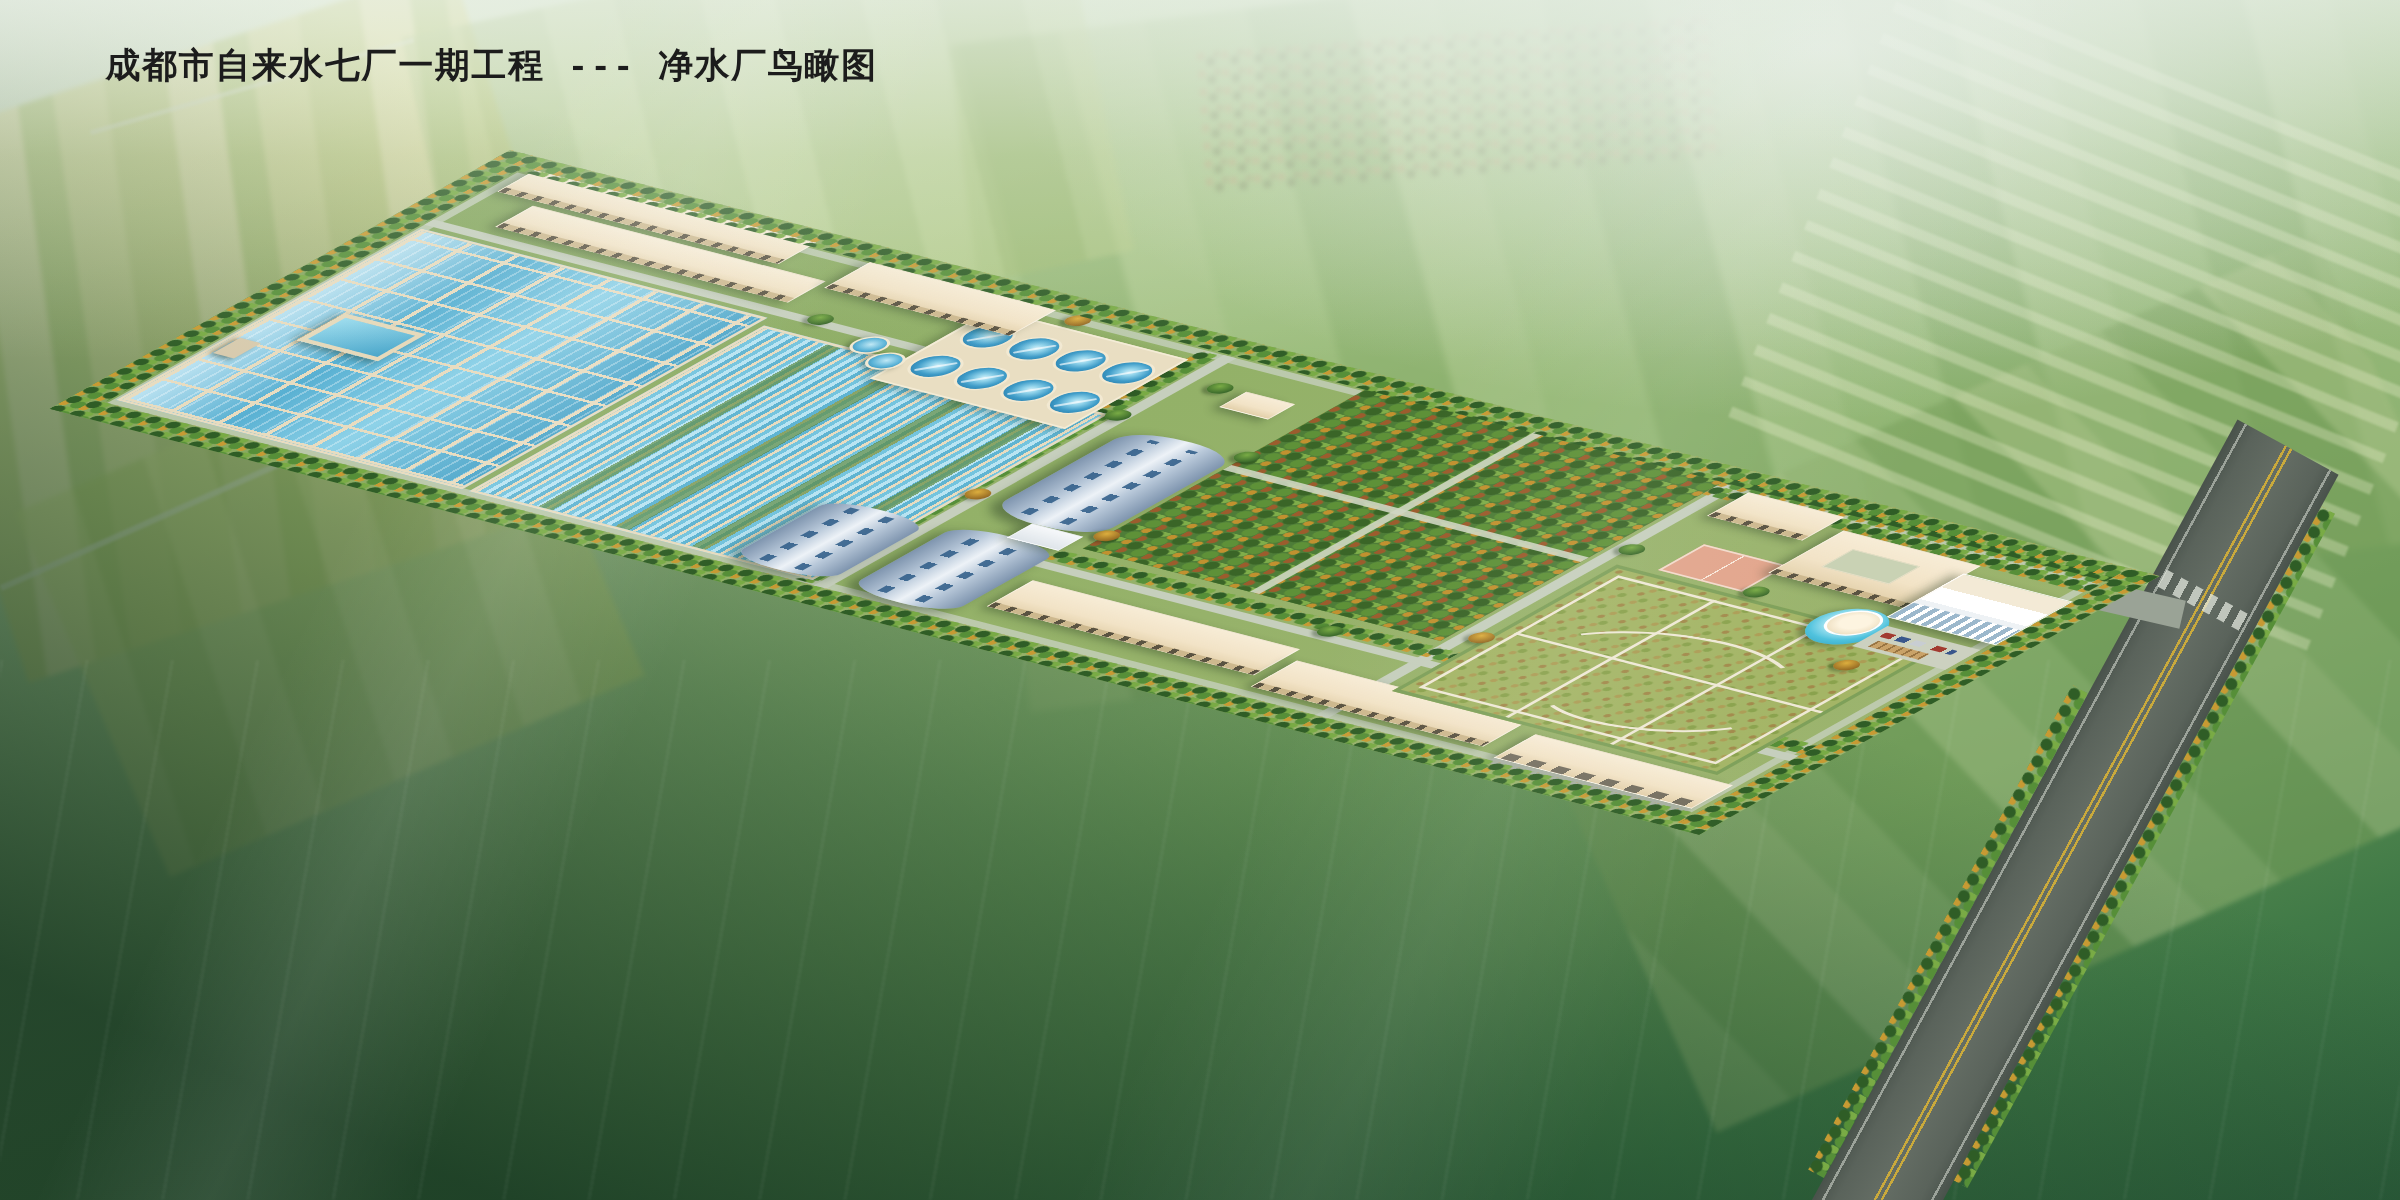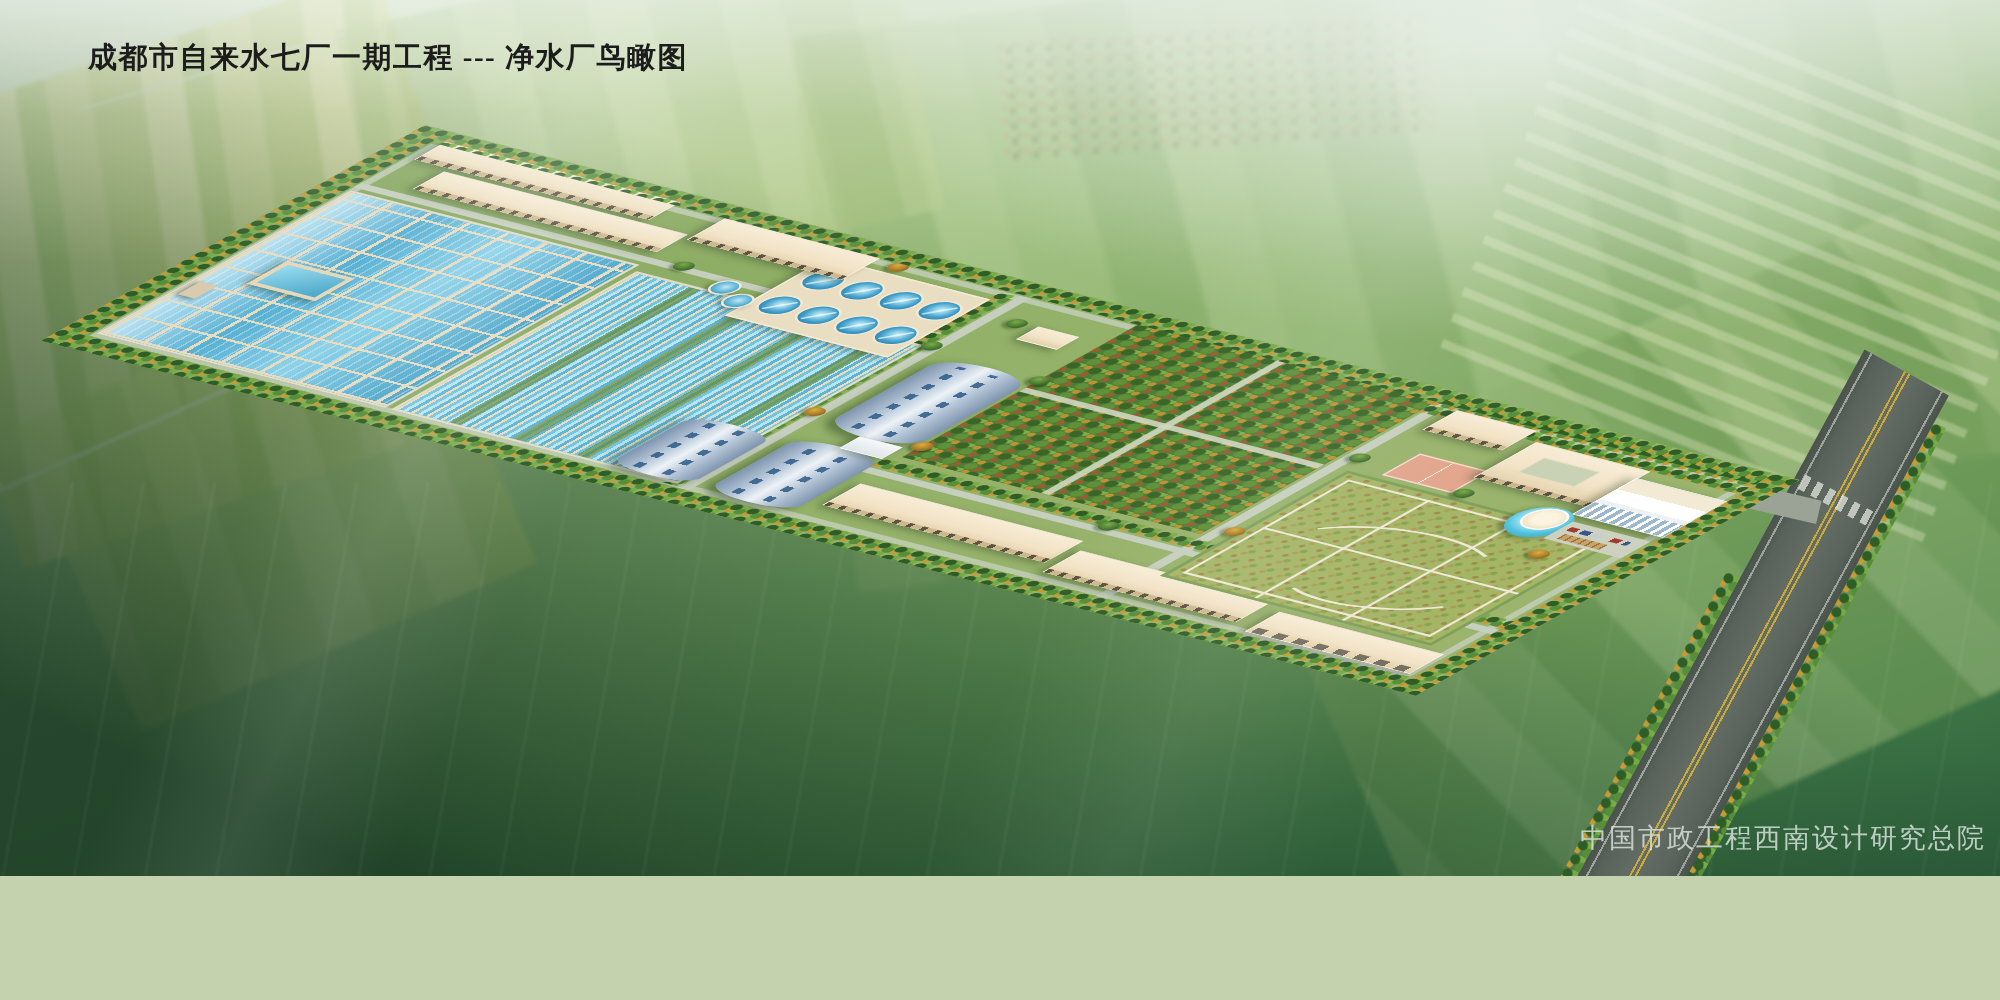--- a/index.html
+++ b/index.html
@@ -1,17 +1,17 @@
 <!DOCTYPE html>
 <html style="--water: #58b0d2; --water-light: #9adcf0; --edge: #e8dcc0; --roof: #f2e6cf; --arch: #c2d0df; --sky: #2c5a86; --path: #c6cfbd; --road: #59635b; --road-yellow: #c9a93c; --lawn: #a4b566; --court: #e2a58c; --pool: #4fc2dd; --title-color: #1c1c1c; --credit-color: rgba(214,224,217,0.85);"><head>
 <meta charset="utf-8">
 <style>
   html,body{margin:0;padding:0;background:#c4d2ae;}
-  .stage{position:relative;width:2000px;height:876px;overflow:hidden;
-    font-family:Liberation Serif, serif;
+  .stage{position:relative;width:2000px;height:1000px;overflow:hidden;
+    font-family:Liberation Mono, monospace;
     background:linear-gradient(160deg,#e3ecd2 0%,#d5e3c2 14%,#b4cf97 30%,#93b877 46%,#7aa763 60%,#649556 72%,#417a47 85%,#2c5c3a 100%);}
   .stage *{position:absolute;box-sizing:border-box;}
   
   .patch{z-index:1;}
   .bgroad{z-index:1;}
   .village{z-index:1;left:1000px;top:28px;width:430px;height:120px;transform:rotate(-4deg);
     background-image:radial-gradient(circle at 4px 4px,rgba(190,160,120,.9) 2.5px,transparent 3.5px),
       radial-gradient(circle at 12px 9px,rgba(120,130,90,.85) 3px,transparent 4px),
       radial-gradient(circle at 17px 3px,rgba(160,140,105,.8) 2px,transparent 3px);
     background-size:20px 15px;filter:blur(2px);opacity:.6;}
@@ -242,14 +242,13 @@
 
     <div class="trees" style="left:0;top:0;width:1420px;height:22px;"></div>
     <div class="trees" style="left:0;top:416px;width:1420px;height:24px;"></div>
     <div class="trees" style="left:0;top:0;width:26px;height:440px;"></div>
     <div class="trees" style="left:1396px;top:0;width:24px;height:440px;"></div>
   </div>
 
   <div class="haze"></div>
   <div class="light"></div>
   <div class="title">成都市自来水七厂一期工程 --- 净水厂鸟瞰图</div>
-  <div class="credit">中国市政工程西南设计研究总院</div>
 </div>
 
 </body></html>

